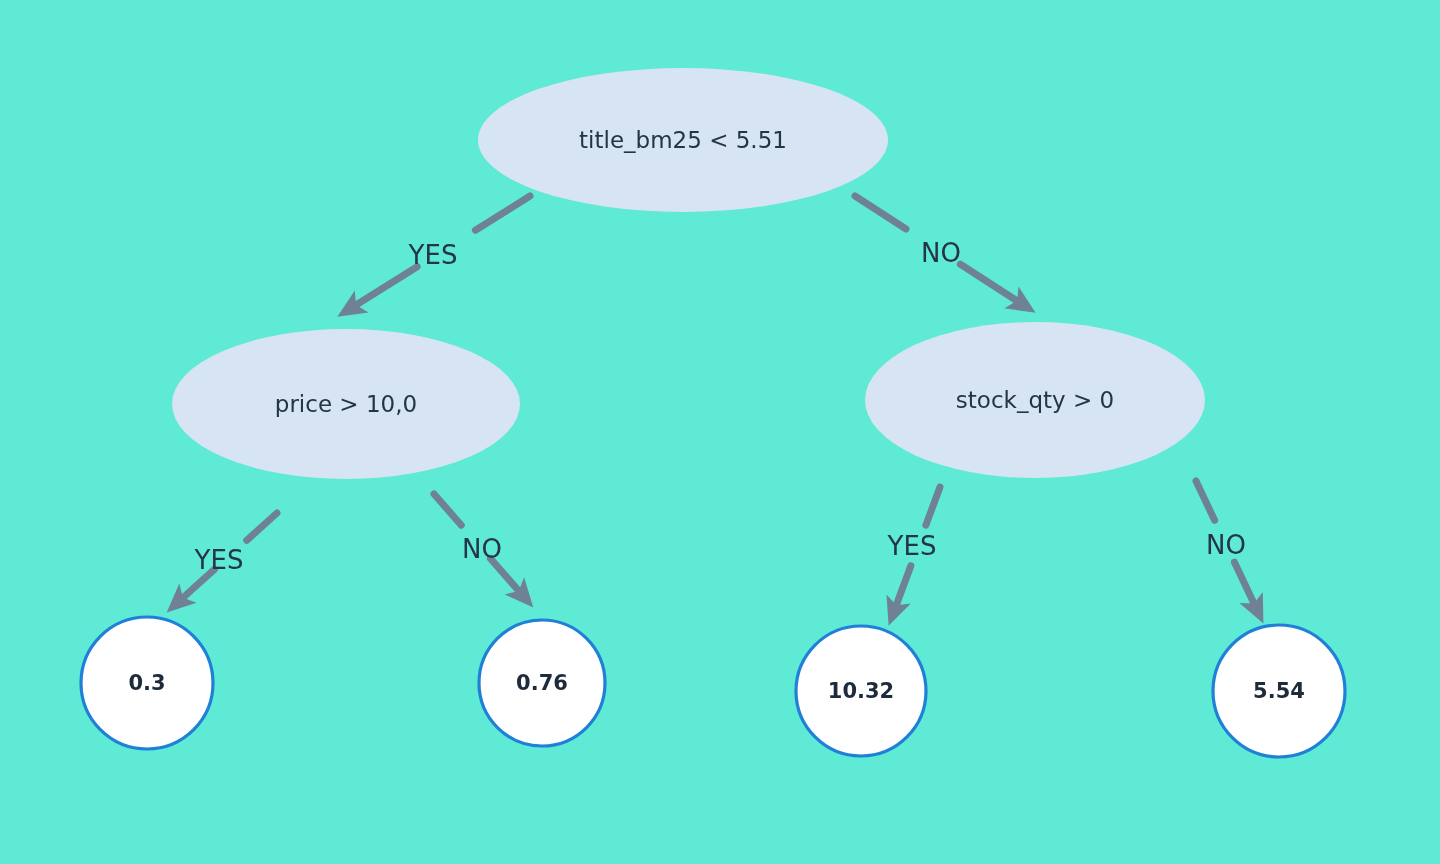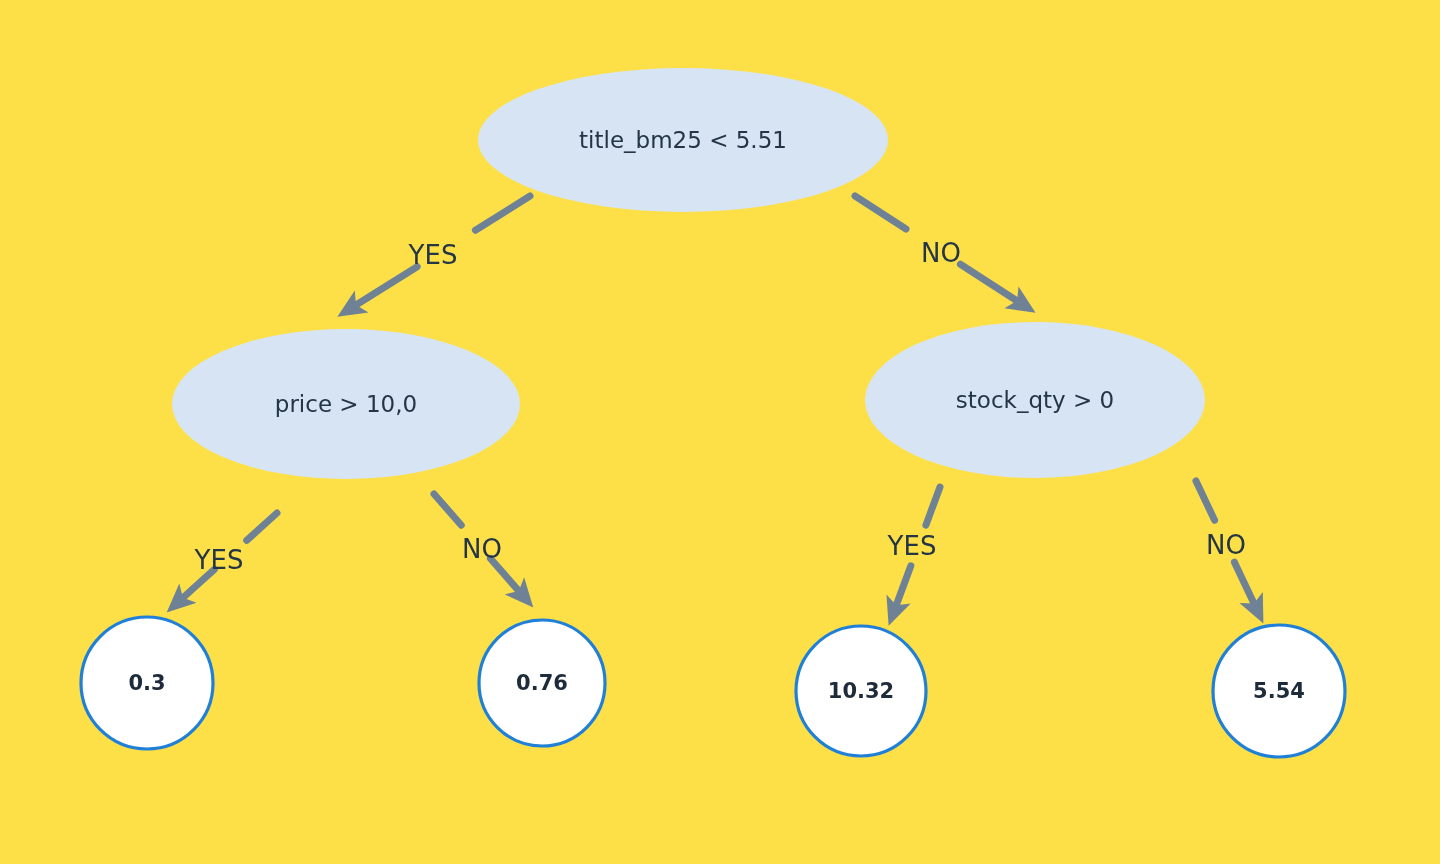--- a/index.html
+++ b/index.html
@@ -8,21 +8,21 @@
     padding: 0;
     background: #ffffff;
   }
   body {
     font-family: "DejaVu Sans", sans-serif;
   }
   #canvas {
     position: relative;
     width: 1440px;
     height: 864px;
-    background: #fde047;
+    background: #5eead4;
     overflow: hidden;
   }
   svg.tree-svg {
     position: absolute;
     left: 0;
     top: 0;
     width: 1440px;
     height: 864px;
     display: block;
   }

